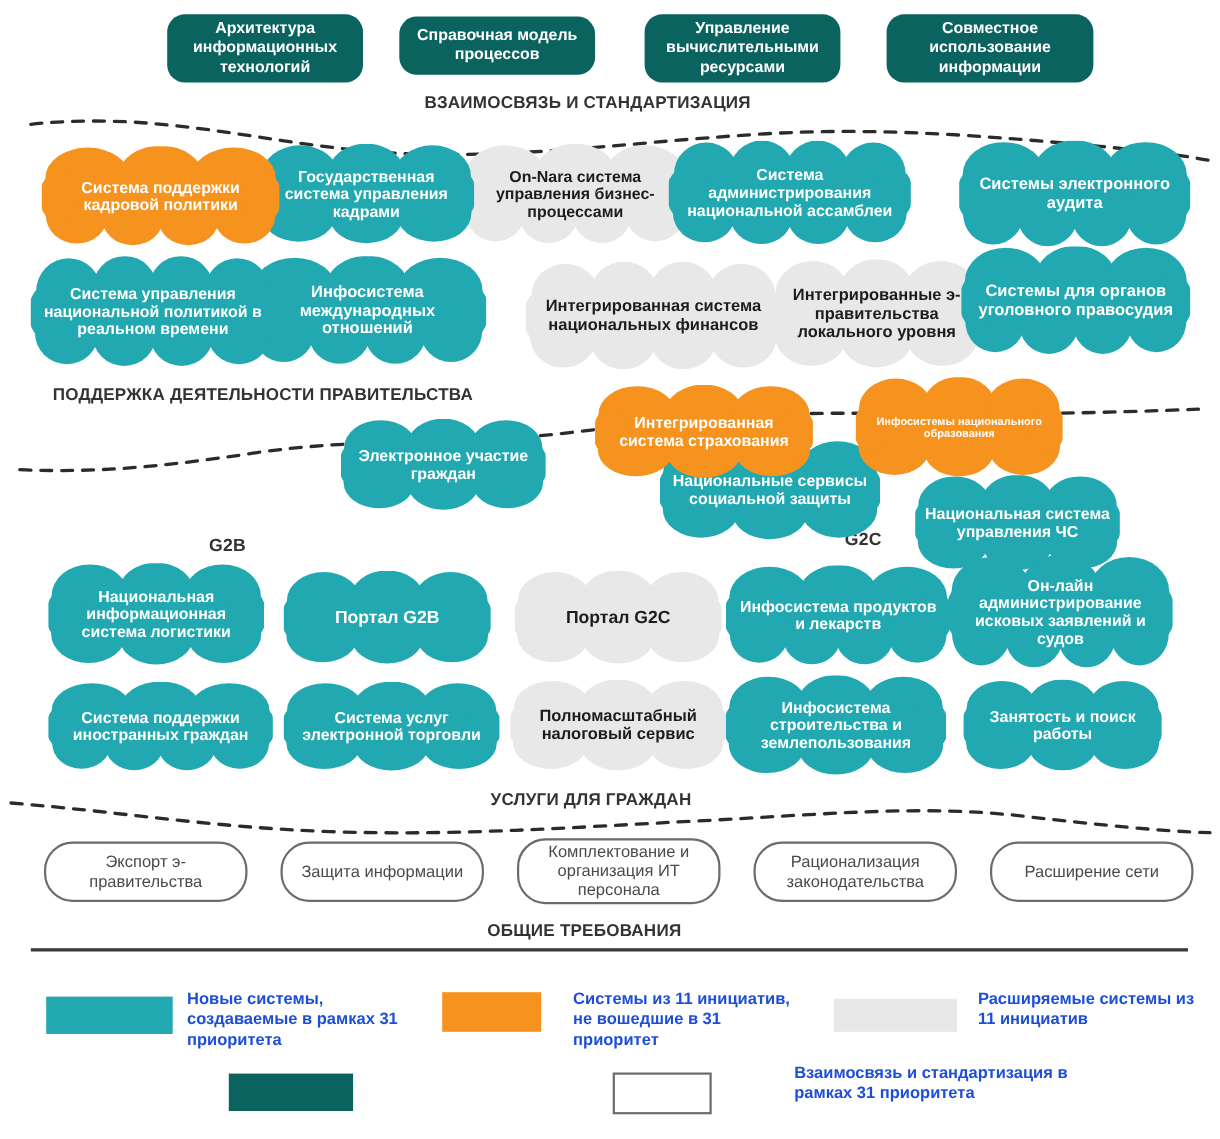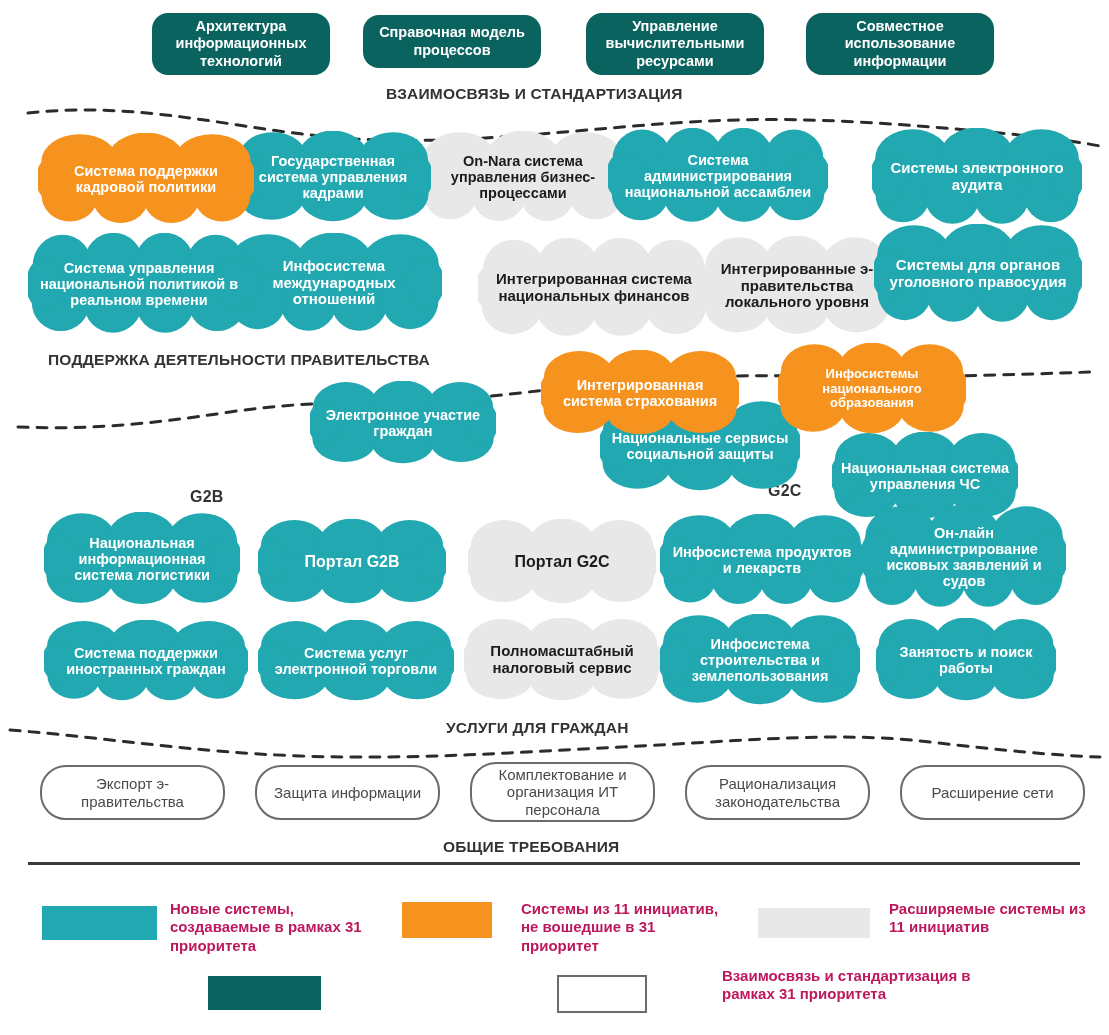--- a/index.html
+++ b/index.html
@@ -44,21 +44,21 @@
   .reqbox{
     position:absolute;border:2px solid #6b6b6b;border-radius:26px;background:#fff;
     display:flex;align-items:center;justify-content:center;text-align:center;
     font-size:15px;color:#4a4a4a;line-height:1.15;box-sizing:border-box;padding:0 6px;
   }
 
   .rule{position:absolute;background:#3b3b3b;}
 
   
   .lg-sw{position:absolute;}
-  .lg-txt{position:absolute;font-weight:bold;font-size:15px;line-height:1.22;color:#be185d;}
+  .lg-txt{position:absolute;font-weight:bold;font-size:15px;line-height:1.22;color:#1d4ed8;}
 
   .dashline{position:absolute;left:0;top:0;pointer-events:none;}
 </style>
 </head>
 <body>
 
 <div id="stage">
 
   <svg class="dashline" width="1109" height="1035">
     <path d="M28,113 C140,101 230,128 330,137 C450,148 560,130 690,122 C800,115 900,124 1000,133 C1050,138 1080,142 1100,146" fill="none" stroke="#2b2b2b" stroke-width="3" stroke-dasharray="10 9" stroke-linecap="round"></path>
@@ -300,21 +300,21 @@
           <ellipse cx="36.34666666666667" cy="28.750000000000004" rx="33.51937984496124" ry="27.599999999999998"></ellipse>
           <ellipse cx="94" cy="27.140000000000004" rx="33.51937984496124" ry="27.599999999999998"></ellipse>
           <ellipse cx="151.65333333333336" cy="28.750000000000004" rx="33.51937984496124" ry="27.599999999999998"></ellipse>
           <ellipse cx="35.093333333333334" cy="63.02" rx="32.72592592592592" ry="25.76"></ellipse>
           <ellipse cx="94" cy="64.4" rx="32.72592592592592" ry="25.76"></ellipse>
           <ellipse cx="152.90666666666667" cy="63.02" rx="32.72592592592592" ry="25.76"></ellipse>
           <ellipse cx="14.1" cy="46" rx="15.98" ry="23.46"></ellipse>
           <ellipse cx="173.9" cy="46" rx="15.98" ry="23.46"></ellipse>
         </g>
       </svg>
-    <span class="txt" style="font-size:13px;">Инфосистемы национального образования</span>
+    <span class="txt" style="font-size:10px;">Инфосистемы национального образования</span>
   </div>
   <div class="cloud teal" id="c15" style="left:600px;top:400px;width:200px;height:92px;z-index:6">
       <svg viewBox="0 0 200 92" preserveAspectRatio="none">
         <g fill="#21A8B0">
           <rect x="10" y="23.92" width="180" height="44.16" rx="16.56"></rect>
           <ellipse cx="38.666666666666664" cy="28.750000000000004" rx="35.65891472868217" ry="27.599999999999998"></ellipse>
           <ellipse cx="100" cy="27.140000000000004" rx="35.65891472868217" ry="27.599999999999998"></ellipse>
           <ellipse cx="161.33333333333334" cy="28.750000000000004" rx="35.65891472868217" ry="27.599999999999998"></ellipse>
           <ellipse cx="37.33333333333333" cy="63.02" rx="34.81481481481481" ry="25.76"></ellipse>
           <ellipse cx="100" cy="64.4" rx="34.81481481481481" ry="25.76"></ellipse>

